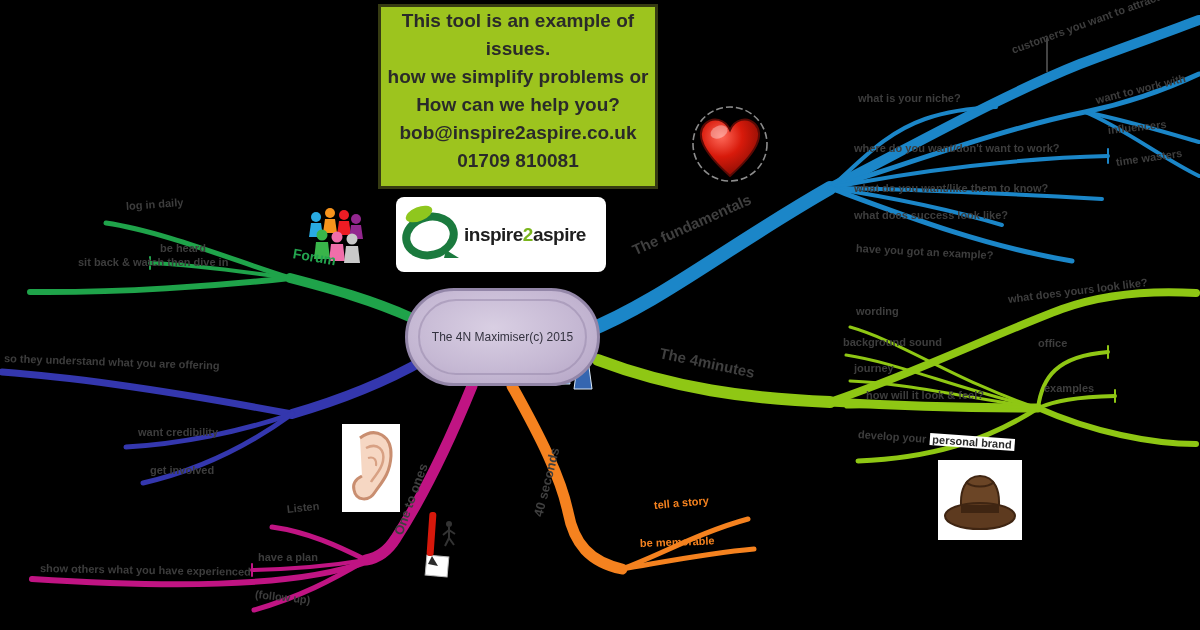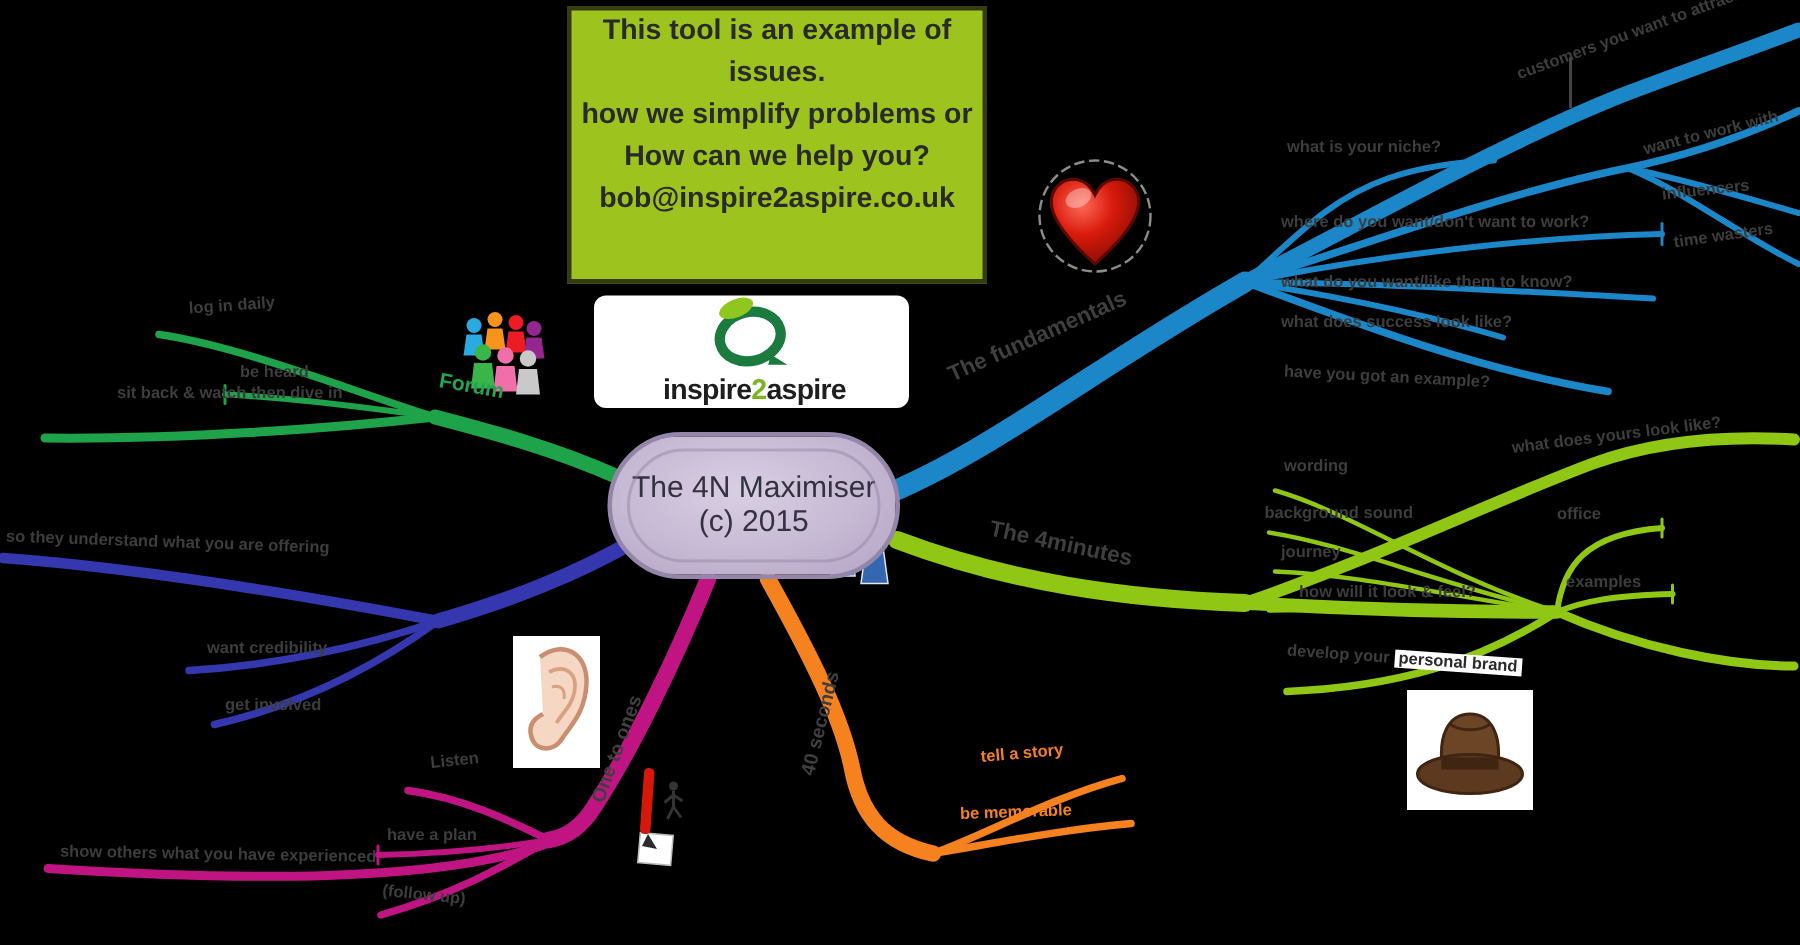--- a/index.html
+++ b/index.html
@@ -12,29 +12,29 @@
   .org{color:#f5821f;}
   .grn{color:#23a44e;}
   .hl{background:#fff;color:#2b2b2b;padding:0 3px;}
   
   #infobox{position:absolute;left:378px;top:4px;width:280px;height:185px;
            background:#9dc41e;border:3px solid #363b12;box-sizing:border-box;
            text-align:center;color:#2a2a2a;font-weight:bold;font-size:19px;
            line-height:28px;}
   
   #logobox{position:absolute;left:396px;top:197px;width:210px;height:75px;background:#fff;
-           border-radius:8px;display:flex;align-items:center;padding:0 6px;box-sizing:border-box;flex-direction:column;}
+           border-radius:8px;display:flex;align-items:center;padding:0 6px;box-sizing:border-box;}
   #logotext{font-weight:bold;font-size:19px;color:#1e1e1e;letter-spacing:-0.5px;margin-left:4px;}
   #logotext .two{color:#7ab51d;}
   
   #bubble{position:absolute;left:405px;top:288px;width:195px;height:98px;
           background:radial-gradient(ellipse at 45% 40%, #d9cfe3 0%, #c6b9d4 55%, #b3a3c4 100%);
           border:3px solid #9386a8;border-radius:60px;box-sizing:border-box;
-          display:flex;flex-direction:column;align-items:center;justify-content:center;
-          color:#33323f;font-size:20px;font-weight:normal;}
+          display:flex;flex-direction:row;align-items:center;justify-content:center;
+          color:#33323f;font-size:12px;font-weight:normal;}
   #bubble .inner{position:absolute;left:10px;top:8px;right:10px;bottom:8px;
           border:2px solid rgba(145,128,165,.45);border-radius:50px;pointer-events:none;}
   .imgbox{position:absolute;background:#fff;}
 </style>
 </head>
 <body>
 
 <div id="stage">
 
   <svg id="branches" width="1200" height="630" viewBox="0 0 1200 630">
@@ -188,20 +188,21 @@
     <circle cx="33" cy="18" r="3" fill="#333"></circle>
     <path d="M33 21 L33 32 L29 40 M33 32 L38 39 M33 24 L39 28 M33 24 L27 29" stroke="#333" stroke-width="2" fill="none"></path>
   </svg>
 
   <div id="infobox">
     <div>This tool is an example of</div>
     <div>issues.</div>
     <div>how we simplify problems or</div>
     <div>How can we help you?</div>
     <div>bob@inspire2aspire.co.uk</div>
+    <div>01709 810081</div>
   </div>
 
   <div id="logobox">
     <svg width="58" height="62" viewBox="0 0 58 62">
       <ellipse cx="28" cy="32" rx="24" ry="19" fill="#fff" stroke="#1b7a3e" stroke-width="8" transform="rotate(-14 28 32)"></ellipse>
       <ellipse cx="17" cy="10" rx="14" ry="7" fill="#8fc71e" transform="rotate(-22 17 10)"></ellipse>
       <path d="M44 46 L57 54 L42 54 Z" fill="#1b7a3e"></path>
     </svg>
     <div id="logotext"><span>inspire</span><span class="two">2</span><span>aspire</span></div>
   </div>

